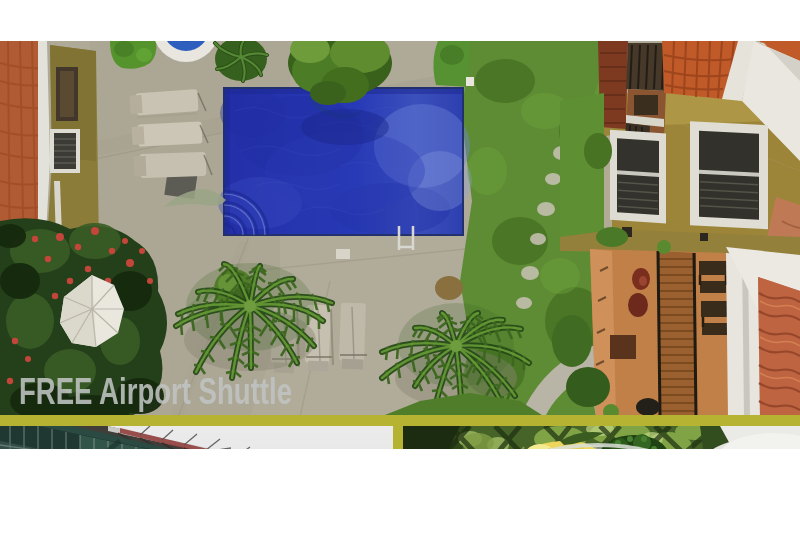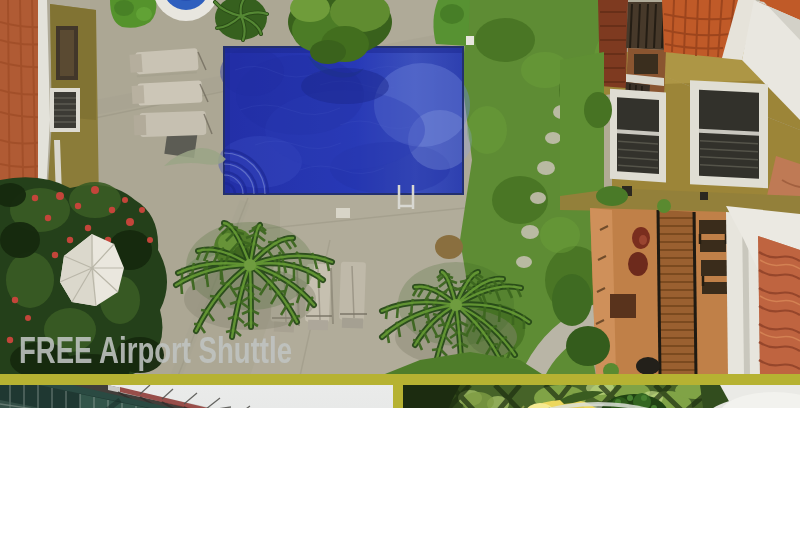--- a/index.html
+++ b/index.html
@@ -1,16 +1,16 @@
 <!DOCTYPE html>
 <html><head>
 <meta charset="utf-8">
 <style>
   html,body{margin:0;padding:0;background:#fff;}
-  .page{position:relative;width:800px;height:408px;overflow:hidden;font-family:"Liberation Sans", sans-serif;}
+  .page{position:relative;width:800px;height:408px;overflow:hidden;font-family:"Liberation Sans", sans-serif;margin-top:41px;}
   svg{display:block;}
 </style>
 </head>
 <body>
 <div class="page">
 <svg width="800" height="560" viewBox="0 0 800 560">
 <defs>
   <linearGradient id="poolg" x1="0" y1="0" x2="1" y2="0">
     <stop offset="0" stop-color="#2531aa"></stop>
     <stop offset="0.55" stop-color="#2a3cbc"></stop>

